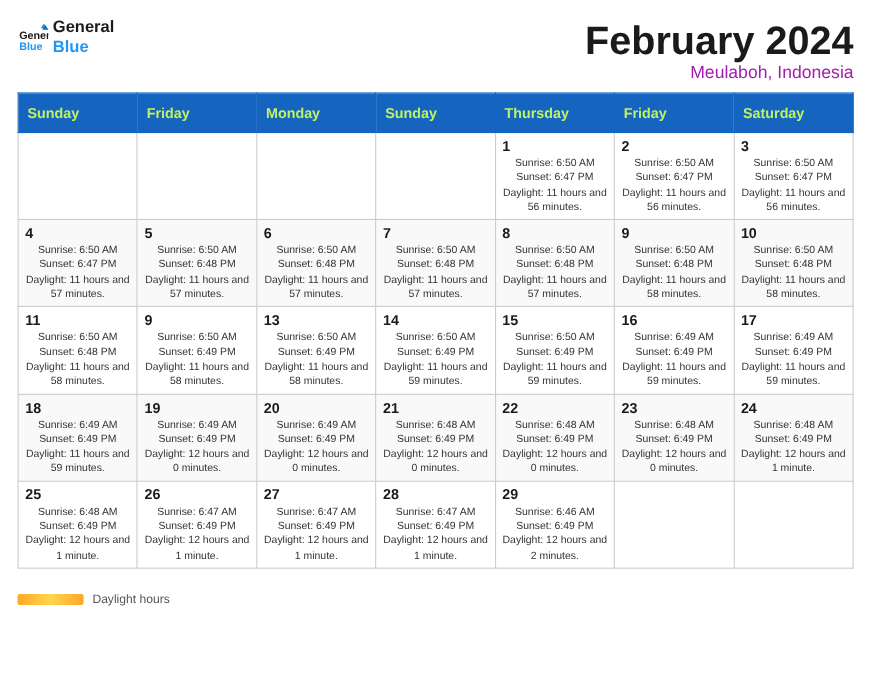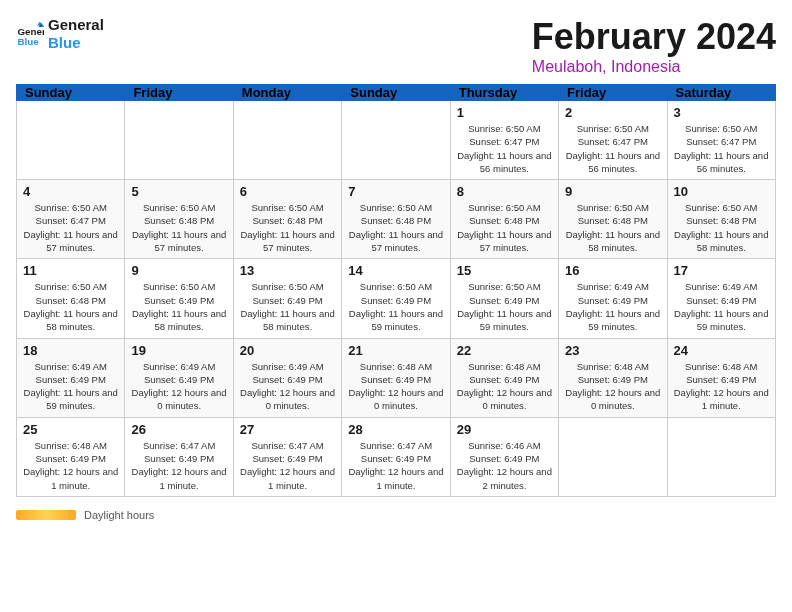--- a/index.html
+++ b/index.html
@@ -19,41 +19,42 @@
     .logo {
       display: flex;
       align-items: center;
       gap: 4px;
     }
     .logo-icon {
       width: 28px;
       height: 28px;
     }
     .title-section {
+      text-align: right;
     }
     .calendar-title {
       font-size: 36px;
       font-weight: bold;
       color: #1a1a1a;
     }
     .calendar-subtitle {
       font-size: 16px;
       color: #a21caf;
     }
     .calendar-table {
       width: 100%;
       border-collapse: collapse;
       border: 1px solid #ccc;
     }
     .calendar-table th {
       background-color: #1565C0;
-      color: #000000;
+      color: #bef264;
       font-size: 13px;
       font-weight: bold;
-      padding: 0 8px;
+      padding: 10px 8px;
       text-align: left;
       border: 1px solid #1565C0;
     }
     .calendar-table td {
       border: 1px solid #ccc;
       vertical-align: top;
       padding: 4px 6px;
       width: calc(100% / 7);
       min-height: 80px;
       background: #fff;
@@ -71,21 +72,21 @@
     .day-info {
       font-size: 9.5px;
       color: #333;
       line-height: 1.4;
       text-align: center;
     }
     .empty-cell {
       background: #fff;
     }
     .footer-note {
-      margin-top: 12px;
+      margin-top: 22px;
       font-size: 11px;
       color: #555;
       display: flex;
       align-items: center;
       gap: 8px;
     }
     .daylight-bar {
       display: inline-block;
       width: 60px;
       height: 10px;

